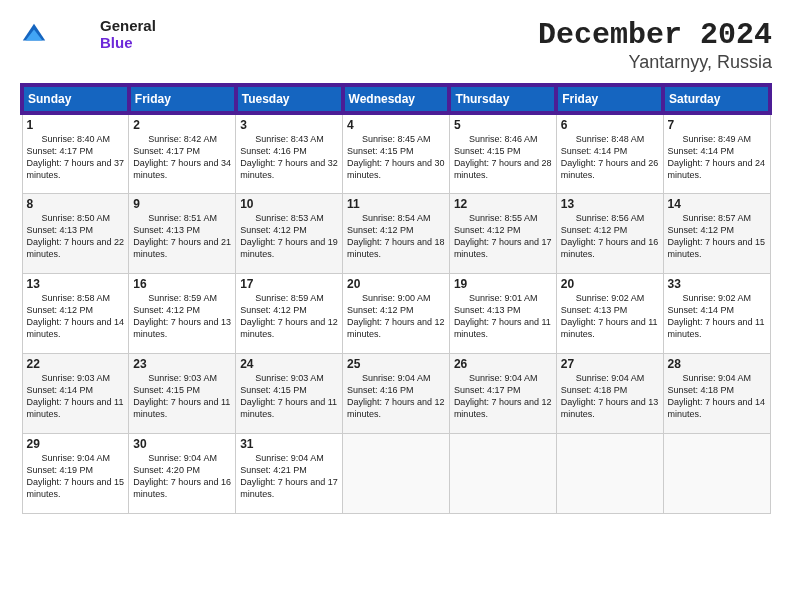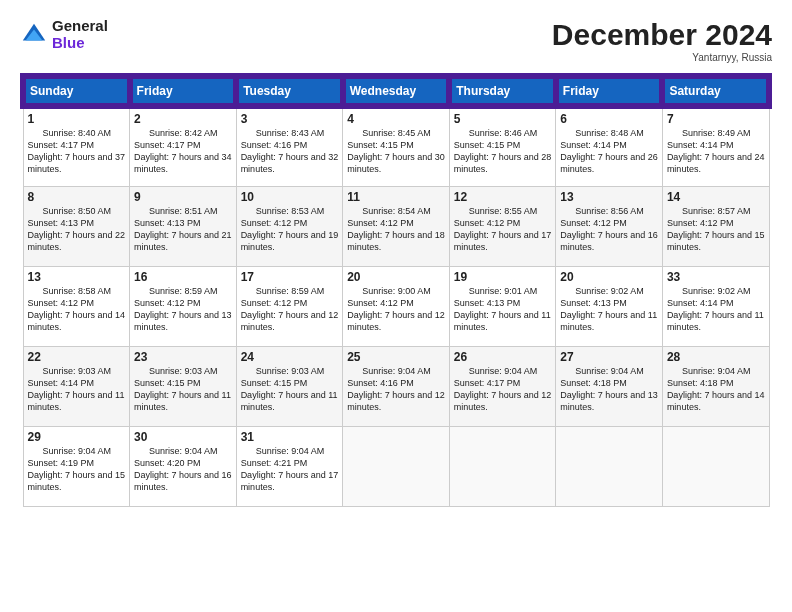--- a/index.html
+++ b/index.html
@@ -23,20 +23,21 @@
       margin-bottom: 10px;
     }
     .logo {
       display: flex;
       align-items: center;
     }
     .logo-text {
       display: flex;
       flex-direction: column;
       line-height: 1.1;
+      margin-left: 48px;
     }
     .logo-general {
       font-size: 15px;
       font-weight: bold;
       color: #222;
     }
     .logo-blue {
       font-size: 15px;
       font-weight: bold;
       color: #6d28d9;
@@ -46,38 +47,39 @@
       height: 28px;
       margin-right: 4px;
     }
     .title-block {
       text-align: right;
     }
     .cal-title {
       font-size: 30px;
       font-weight: bold;
       color: #222;
+      font-family: Liberation Mono, monospace;
     }
     .cal-subtitle {
-      font-size: 10px;
+      font-size: 18px;
       color: #444;
     }
     .calendar {
       width: 100%;
       border-collapse: collapse;
       table-layout: fixed;
     }
     .calendar th {
       background: #1565c0;
       color: #fff;
       font-size: 12px;
       font-weight: bold;
       padding: 5px 4px;
       text-align: left;
-      border: 6px solid #4c1d95;
+      border: 4px solid #4c1d95;
     }
     .calendar td {
       vertical-align: top;
       border: 1px solid #ccc;
       padding: 3px 4px;
       font-size: 9.5px;
       color: #222;
       height: 80px;
       background: #fff;
     }

